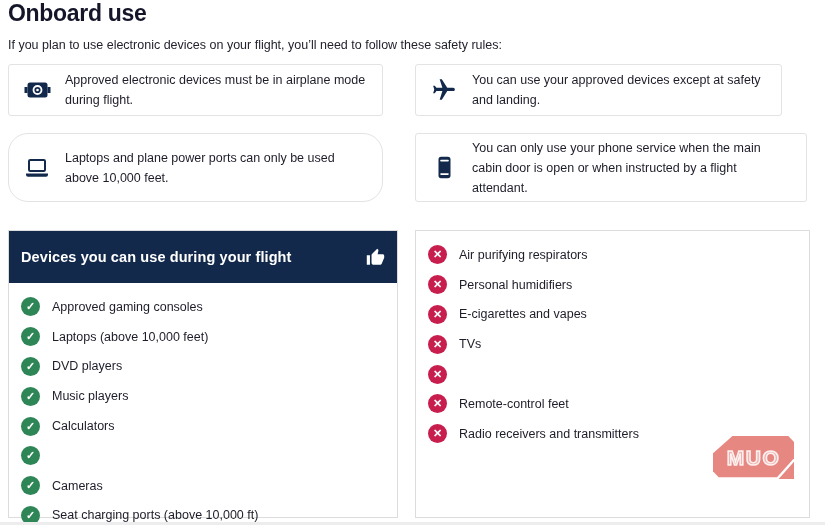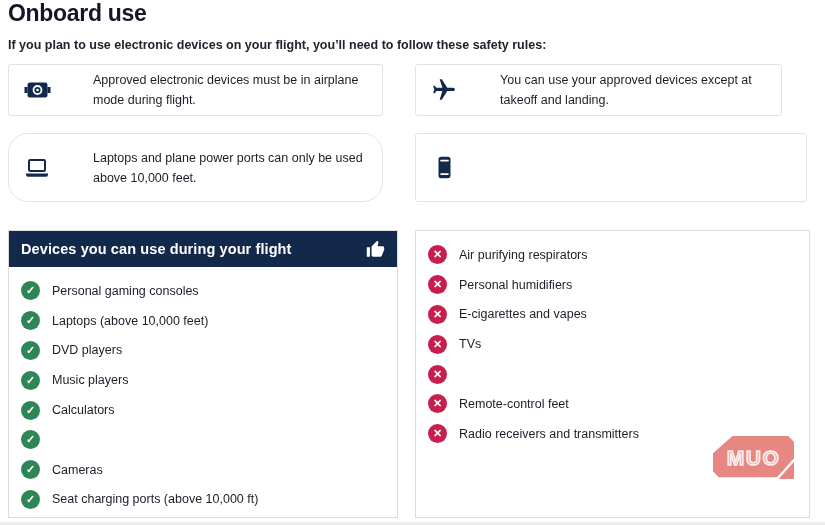--- a/index.html
+++ b/index.html
@@ -9,45 +9,44 @@
     font-family:"Liberation Sans", sans-serif;
     -webkit-font-smoothing:antialiased;
   }
   .page{position:absolute;inset:0;}
   .page-title{
     position:absolute;left:8px;top:0px;margin:0;
     font-size:23px;font-weight:700;color:#15152a;letter-spacing:-0.3px;
   }
   .page-subtitle{
     position:absolute;left:8px;top:38px;margin:0;
-    font-size:12.5px;color:#23232f;font-weight:bold;
+    font-size:12.5px;color:#23232f;
   }
   
   .rule-card{
     position:absolute;box-sizing:border-box;
     background:#fff;border:1px solid #e3e3e3;border-radius:3px;
     display:flex;align-items:center;
     padding:8px 14px 8px 13px;
-    gap:28px;
   }
   .rule-card.r1c1{left:8px;  top:64px; width:375px;height:52px;}
   .rule-card.r1c2{left:415px;top:64px; width:367px;height:52px;}
   .rule-card.r2c1{left:8px;  top:133px;width:375px;height:69px;border-radius:20px;}
   .rule-card.r2c2{left:415px;top:133px;width:392px;height:69px;}
   .rule-icon{flex:0 0 30px;margin-right:13px;display:flex;justify-content:center;align-items:center;}
   .rule-text{font-size:12.5px;line-height:1.6;color:#1d1d29;}
   
   .panel{
     position:absolute;box-sizing:border-box;background:#fff;
     border:1px solid #dcdcdc;height:288px;top:230px;
   }
   .panel.allowed{left:8px;width:390px;}
   .panel.prohibited{left:415px;width:395px;}
   .panel-header{
-    background:#12294b;color:#ffffff;height:36px;
+    background:#12294b;color:#ffffff;height:52px;
     display:flex;align-items:center;justify-content:space-between;
     padding:14px 12px;box-sizing:border-box;
   }
   .panel-title{font-size:14.5px;font-weight:700;letter-spacing:0.1px;}
   .panel-header .thumb{display:flex;align-items:center;}
   .panel-body{padding:9px 12px 0 12px;}
   .item{display:flex;align-items:center;height:29.8px;}
   .badge{
     flex:0 0 19px;width:19px;height:19px;border-radius:50%;
     display:flex;align-items:center;justify-content:center;
@@ -96,56 +95,57 @@
     </span>
     <span class="rule-text">Approved electronic devices must be in airplane mode during flight.</span>
   </div>
 
   <div class="rule-card r1c2">
     <span class="rule-icon">
       <svg width="26" height="26" viewBox="0 0 24 24">
         <path transform="rotate(90 12 12)" fill="#12294b" d="M21,16v-2l-8-5V3.5C13,2.67,12.33,2,11.5,2S10,2.67,10,3.5V9l-8,5v2l8-2.5V19l-2,1.5V22l3.5-1l3.5,1v-1.5L13,19v-5.5L21,16z"></path>
       </svg>
     </span>
-    <span class="rule-text">You can use your approved devices except at takeoff and landing.</span>
+    <span class="rule-text">You can use your approved devices except at safety and landing.</span>
   </div>
 
   <div class="rule-card r2c1">
     <span class="rule-icon">
       <svg width="26" height="20" viewBox="0 0 26 20">
         <rect x="5" y="2" width="16" height="11" rx="1.2" fill="none" stroke="#12294b" stroke-width="2"></rect>
         <path d="M2 15.5 h22 v1.2 a2 2 0 0 1 -2 2 h-18 a2 2 0 0 1 -2 -2 z" fill="#12294b"></path>
       </svg>
     </span>
     <span class="rule-text">Laptops and plane power ports can only be used above 10,000 feet.</span>
   </div>
 
   <div class="rule-card r2c2">
     <span class="rule-icon">
       <svg width="15" height="23" viewBox="0 0 15 23">
         <rect x="1.5" y="0.8" width="12" height="21.4" rx="2.6" fill="#12294b"></rect>
         <rect x="3.2" y="3.8" width="8.6" height="1.7" rx="0.8" fill="#ffffff"></rect>
         <rect x="3.2" y="17.2" width="8.6" height="1.7" rx="0.8" fill="#ffffff"></rect>
       </svg>
     </span>
+    <span class="rule-text">You can only use your phone service when the main cabin door is open or when instructed by a flight attendant.</span>
   </div>
 
   <div class="panel allowed">
     <div class="panel-header">
       <span class="panel-title">Devices you can use during your flight</span>
       <span class="thumb">
         <svg width="19" height="19" viewBox="0 0 24 24">
           <path fill="#ffffff" d="M1 21h4V9H1v12zm22-11c0-1.1-.9-2-2-2h-6.31l.95-4.57.03-.32c0-.41-.17-.79-.44-1.06L14.17 1 7.59 7.59C7.22 7.95 7 8.45 7 9v10c0 1.1.9 2 2 2h9c.83 0 1.54-.5 1.84-1.22l3.02-7.05c.09-.23.14-.47.14-.73v-2z"></path>
         </svg>
       </span>
     </div>
     <div class="panel-body">
       <div class="item">
         <span class="badge allow">✓</span>
-        <span class="item-label">Personal gaming consoles</span>
+        <span class="item-label">Approved gaming consoles</span>
       </div>
       <div class="item">
         <span class="badge allow">✓</span>
         <span class="item-label">Laptops (above 10,000 feet)</span>
       </div>
       <div class="item">
         <span class="badge allow">✓</span>
         <span class="item-label">DVD players</span>
       </div>
       <div class="item">

